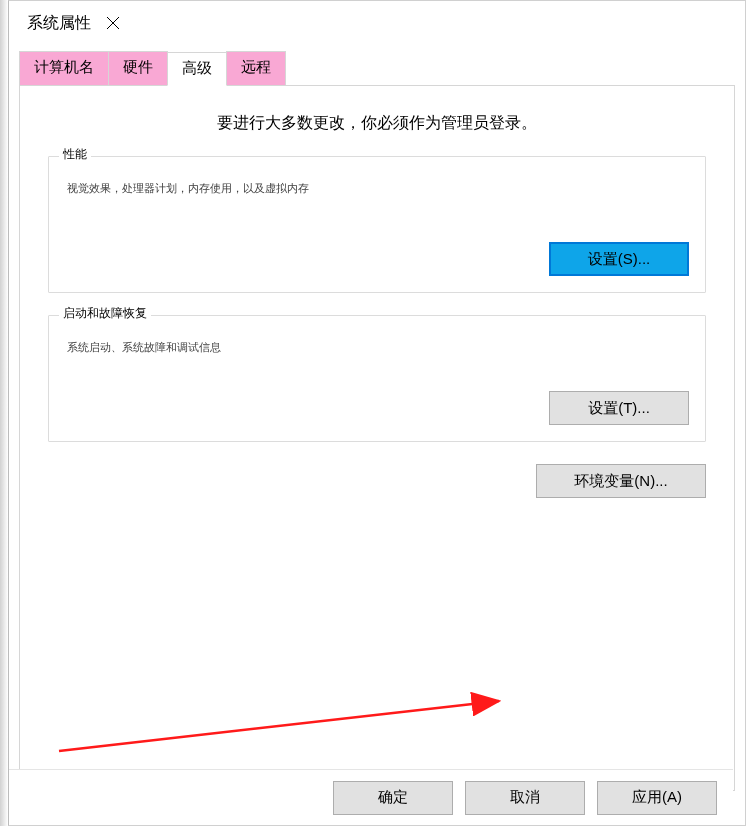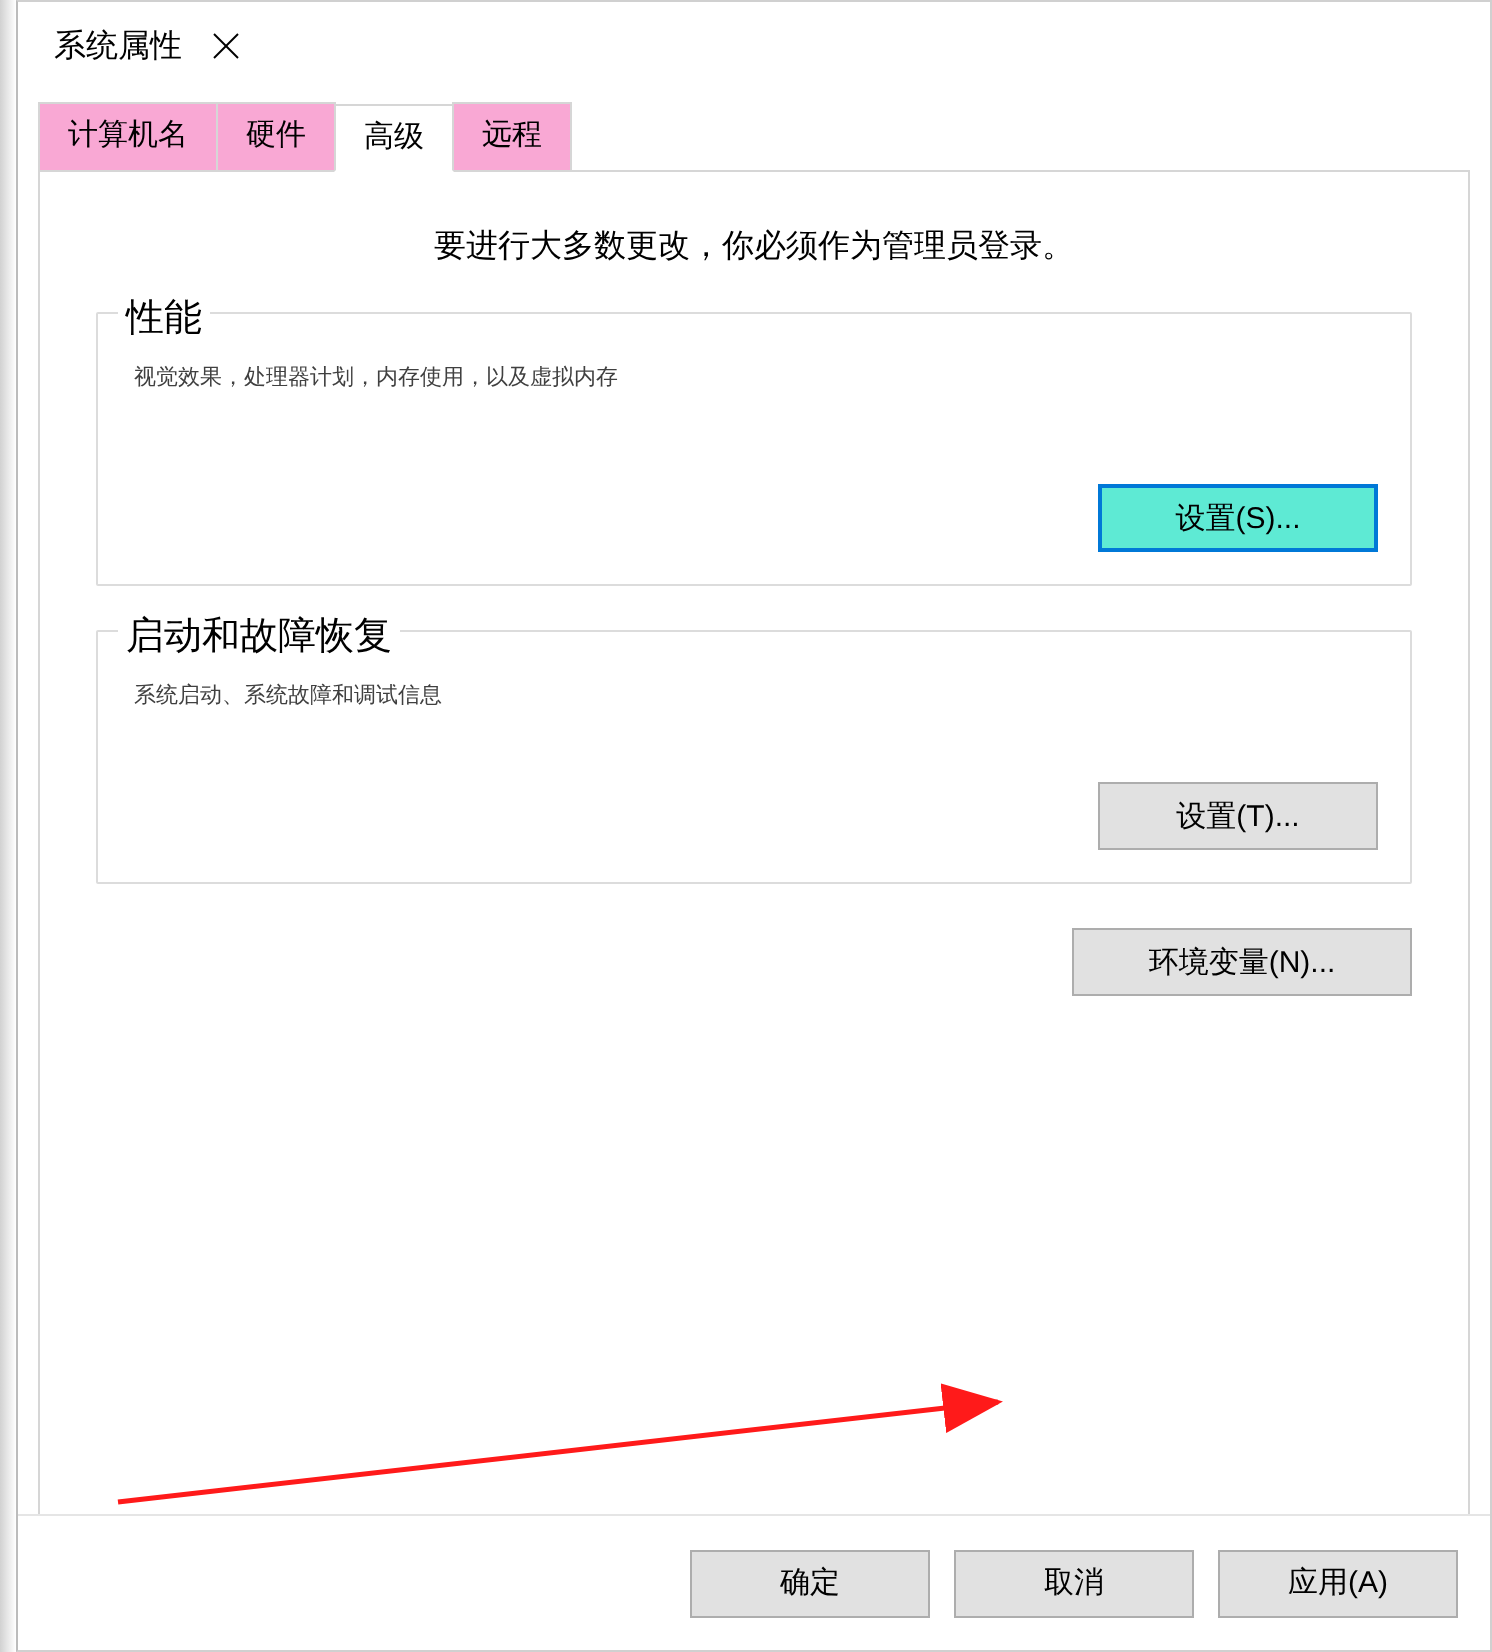--- a/index.html
+++ b/index.html
@@ -93,21 +93,21 @@
       border-radius: 1px;
       position: relative;
       padding: 18px 16px 16px 16px;
       margin-bottom: 22px;
     }
     .group-legend {
       position: absolute;
       top: -11px; left: 10px;
       background: #ffffff;
       padding: 0 4px;
-      font-size: 19px;
+      font-size: 12px;
       color: #000;
     }
     .group-desc {
       font-size: 11px;
       color: #404040;
       margin: 6px 0 0 2px;
     }
     .group-btn-row {
       display: flex;
       justify-content: flex-end;
@@ -121,32 +121,32 @@
       border: 1px solid #adadad;
       background: #e1e1e1;
       font-size: 15px;
       font-family: inherit;
       color: #000;
       cursor: pointer;
       padding: 0 18px;
     }
     .btn.highlight {
       border: 2px solid #0078d7;
-      background: #5eead4;
+      background: #0ea5e9;
     }
     .env-row {
       display: flex;
       justify-content: flex-end;
       margin-top: 14px;
     }
     .env-row .btn { min-width: 170px; }
     .footer {
       position: absolute;
-      bottom: 0; left: 0; right: 0;
-      height: 68px;
+      bottom: 0; left: 0; right: 12px;
+      height: 56px;
       border-top: 1px solid #e5e5e5;
       background: #ffffff;
       display: flex;
       align-items: center;
       justify-content: flex-end;
       padding: 0 16px;
       gap: 12px;
     }
     .footer .btn { min-width: 120px; }
     .watermark {

